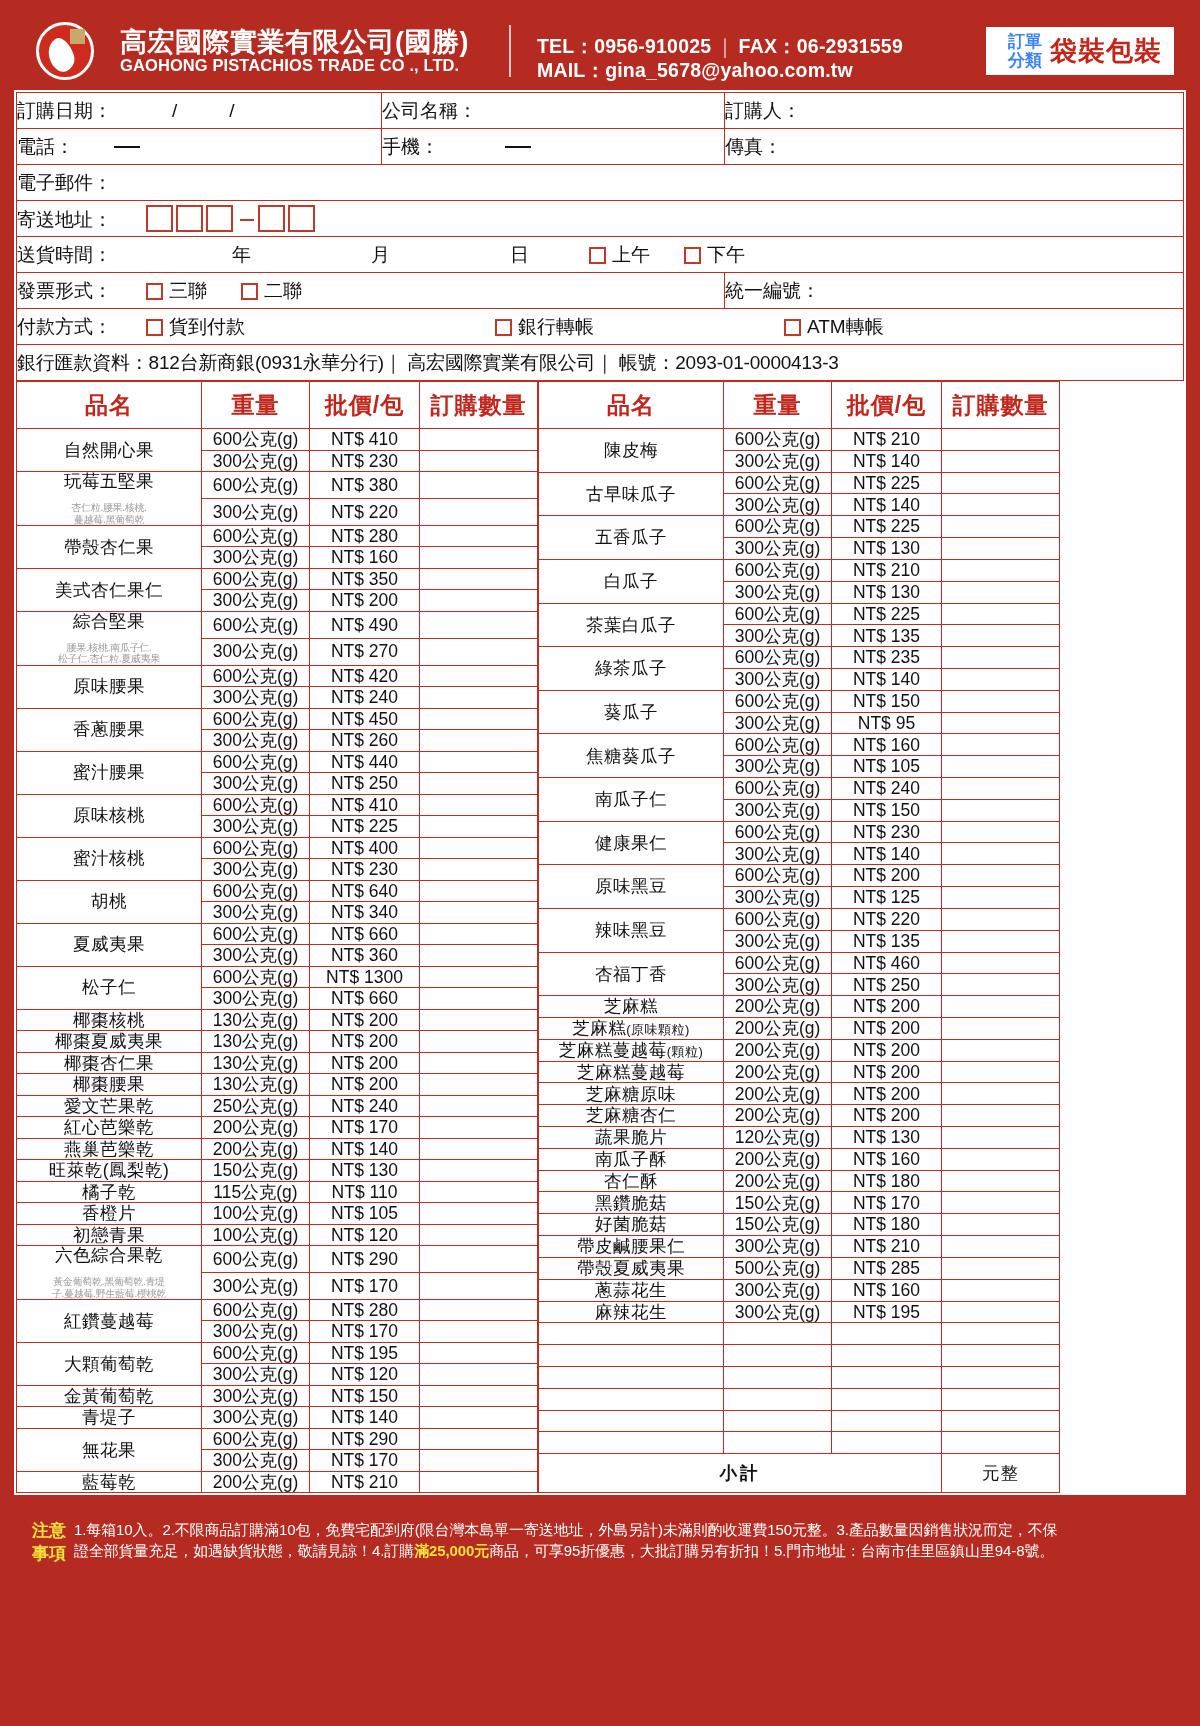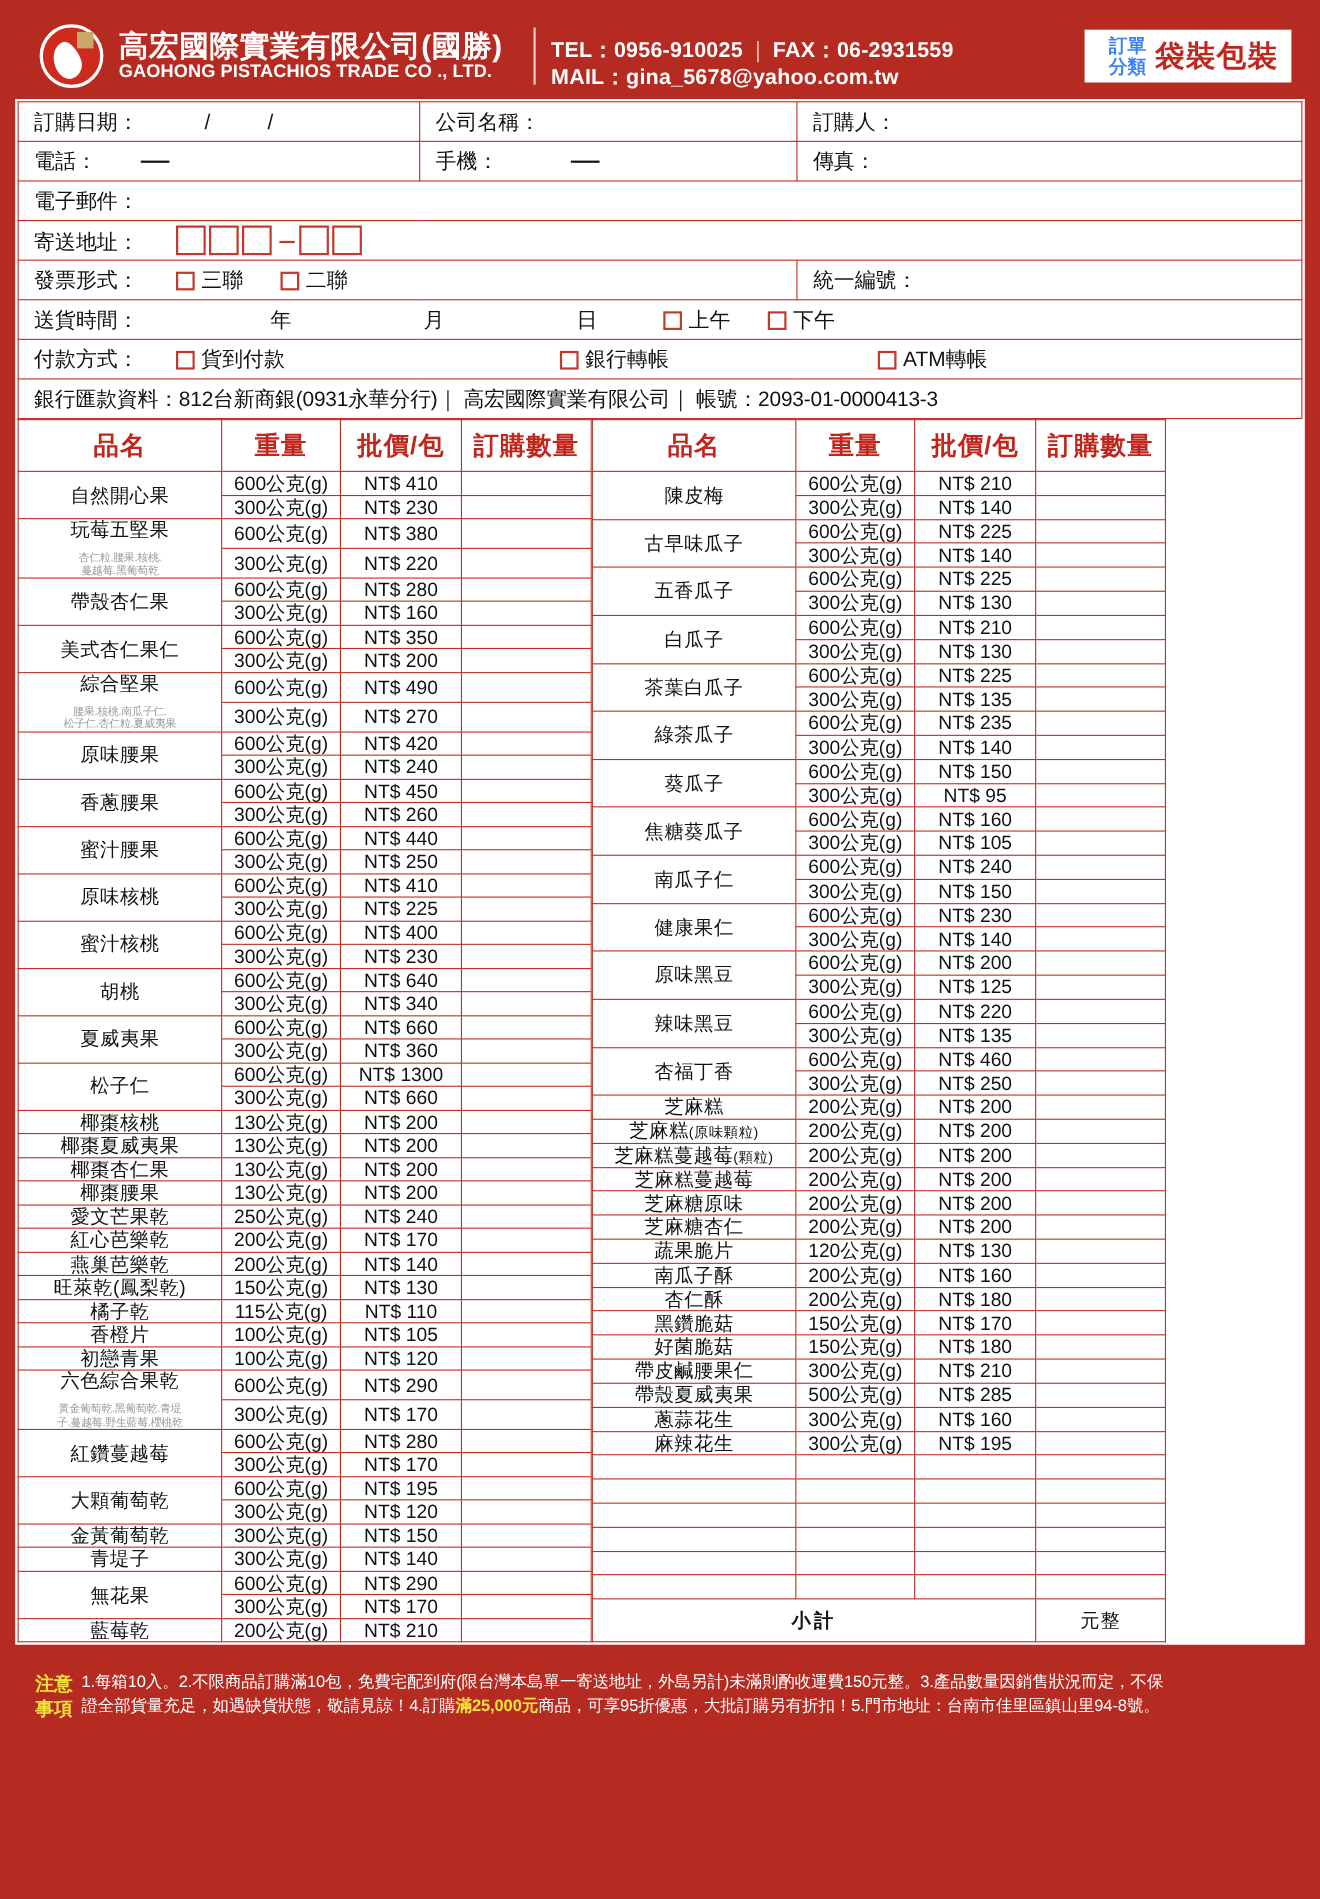--- a/index.html
+++ b/index.html
@@ -14,21 +14,21 @@
     position:relative;
     width:1200px; height:1726px;
     background:#b52b21;
     padding:12px 14px 0 14px;
   }
   
   .header{
     display:flex; align-items:center;
     height:78px;
     padding:0 12px 0 22px;
-    gap:0;
+    gap:12px;
     color:#fff;
   }
   .logo{
     width:58px;height:58px;position:relative;flex:0 0 58px;margin-right:14px;
   }
   .logo .disc{
     position:absolute;inset:0;border-radius:50%;
     background:#cf2a1e;border:3px solid #ffffff;
   }
   .logo .leaf{
@@ -53,21 +53,21 @@
   .cat-box .lbl{
     font-size:17px;line-height:1.12;color:#3b82f6;text-align:center;font-weight:bold;margin-left:12px;
   }
   .cat-box .val{ font-size:27px;font-weight:bold;color:#c0261b;letter-spacing:1px;white-space:nowrap;}
 
   
   .sheet{ background:#fff; border:2px solid #ffffff; }
   table.form{ width:100%; border-collapse:collapse; background:#fff; }
   table.form td{
     border:1.5px solid #bf2d22;
-    padding:3px 14px;
+    padding:3px 0;
     font-size:19px;
     color:#111;
     height:36px;
     vertical-align:middle;
     white-space:nowrap;
   }
   .lbl-cell{ font-size:19.5px; }
   .dash{ display:inline-block;width:26px;border-top:2px solid #111;vertical-align:middle;margin:0 6px;}
   .slash{ padding:0 26px; }
   .cbx{
@@ -203,30 +203,30 @@
         <td class="lbl-cell" colspan="3">
           <span>電子郵件：</span>
         </td>
       </tr>
       <tr>
         <td class="lbl-cell" colspan="3">
           <span>寄送地址：</span><span class="sp-md"></span><span class="zipbox"></span><span class="zipbox"></span><span class="zipbox"></span><span class="zipdash"></span><span class="zipbox"></span><span class="zipbox"></span>
         </td>
       </tr>
       <tr>
+        <td class="lbl-cell" colspan="3">
+          <span>送貨時間：</span><span class="sp-xl"></span><span>年</span><span class="sp-xl"></span><span>月</span><span class="sp-xl"></span><span>日</span><span class="sp-lg"></span><span class="cbx"></span><span>上午</span><span class="sp-md"></span><span class="cbx"></span><span>下午</span>
+        </td>
+      </tr>
+      <tr>
         <td class="lbl-cell" colspan="2" style="width:708px">
           <span>發票形式：</span><span class="sp-md"></span><span class="cbx"></span><span>三聯</span><span class="sp-md"></span><span class="cbx"></span><span>二聯</span>
         </td>
         <td class="lbl-cell">
           <span>統一編號：</span>
-        </td>
-      </tr>
-      <tr>
-        <td class="lbl-cell" colspan="3">
-          <span>送貨時間：</span><span class="sp-xl"></span><span>年</span><span class="sp-xl"></span><span>月</span><span class="sp-xl"></span><span>日</span><span class="sp-lg"></span><span class="cbx"></span><span>上午</span><span class="sp-md"></span><span class="cbx"></span><span>下午</span>
         </td>
       </tr>
       <tr>
         <td class="lbl-cell" colspan="3">
           <span>付款方式：</span><span class="sp-md"></span><span class="cbx"></span><span>貨到付款</span><span style="display:inline-block;width:250px"></span><span class="cbx"></span><span>銀行轉帳</span><span style="display:inline-block;width:190px"></span><span class="cbx"></span><span>ATM轉帳</span>
         </td>
       </tr>
       <tr class="bank-row">
         <td colspan="3">銀行匯款資料：812台新商銀(0931永華分行)｜ 高宏國際實業有限公司｜ 帳號：2093-01-0000413-3</td>
       </tr>

